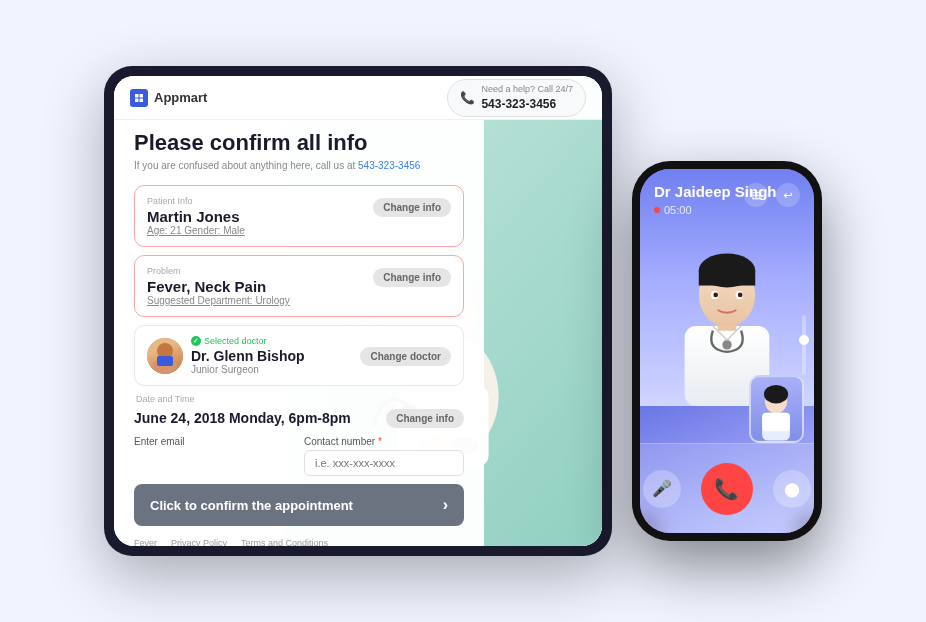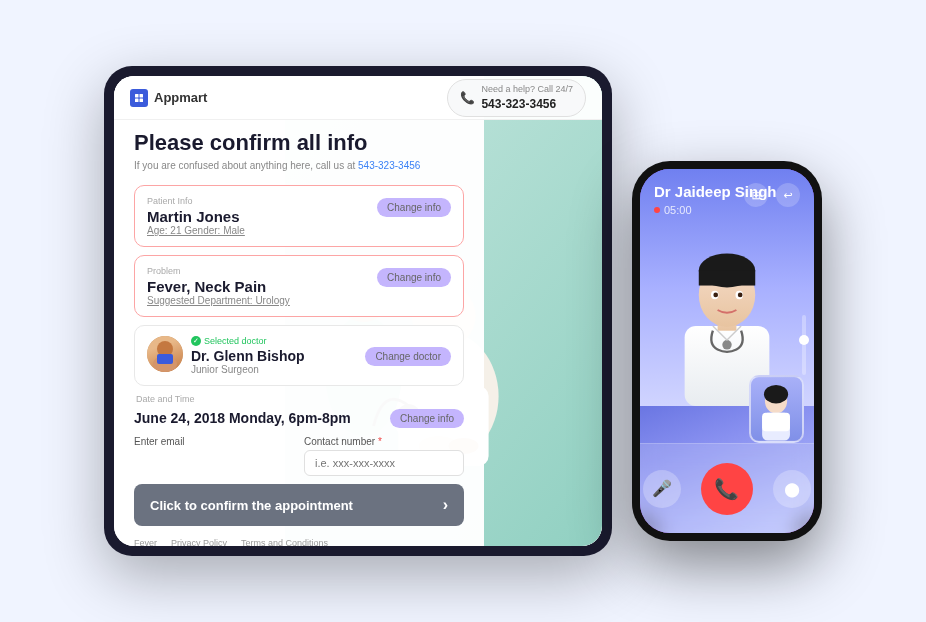--- a/index.html
+++ b/index.html
@@ -186,46 +186,48 @@
       color: #1a1a2e;
     }
 
     .info-detail {
       font-size: 10px;
       color: #888;
       text-decoration: underline;
     }
 
     .change-btn {
-      background: #c4b5fd;
+      background: #e5e5e5;
       border: none;
       border-radius: 15px;
       padding: 4px 10px;
       font-size: 10px;
       color: #666;
       cursor: pointer;
       white-space: nowrap;
       margin-left: 8px;
       margin-top: 2px;
+      font-weight: bold;
     }
 
     
     .doctor-card {
       background: #fff;
       border: 1px solid #e8e8e8;
       border-radius: 10px;
       padding: 10px 12px;
       margin-bottom: 8px;
       display: flex;
       align-items: center;
       justify-content: space-between;
     }
 
     .doctor-left {
       display: flex;
+      align-items: center;
       gap: 8px;
     }
 
     .doctor-avatar {
       width: 36px;
       height: 36px;
       border-radius: 50%;
       background: linear-gradient(135deg, #d4a574, #c89060);
       position: relative;
       overflow: hidden;

